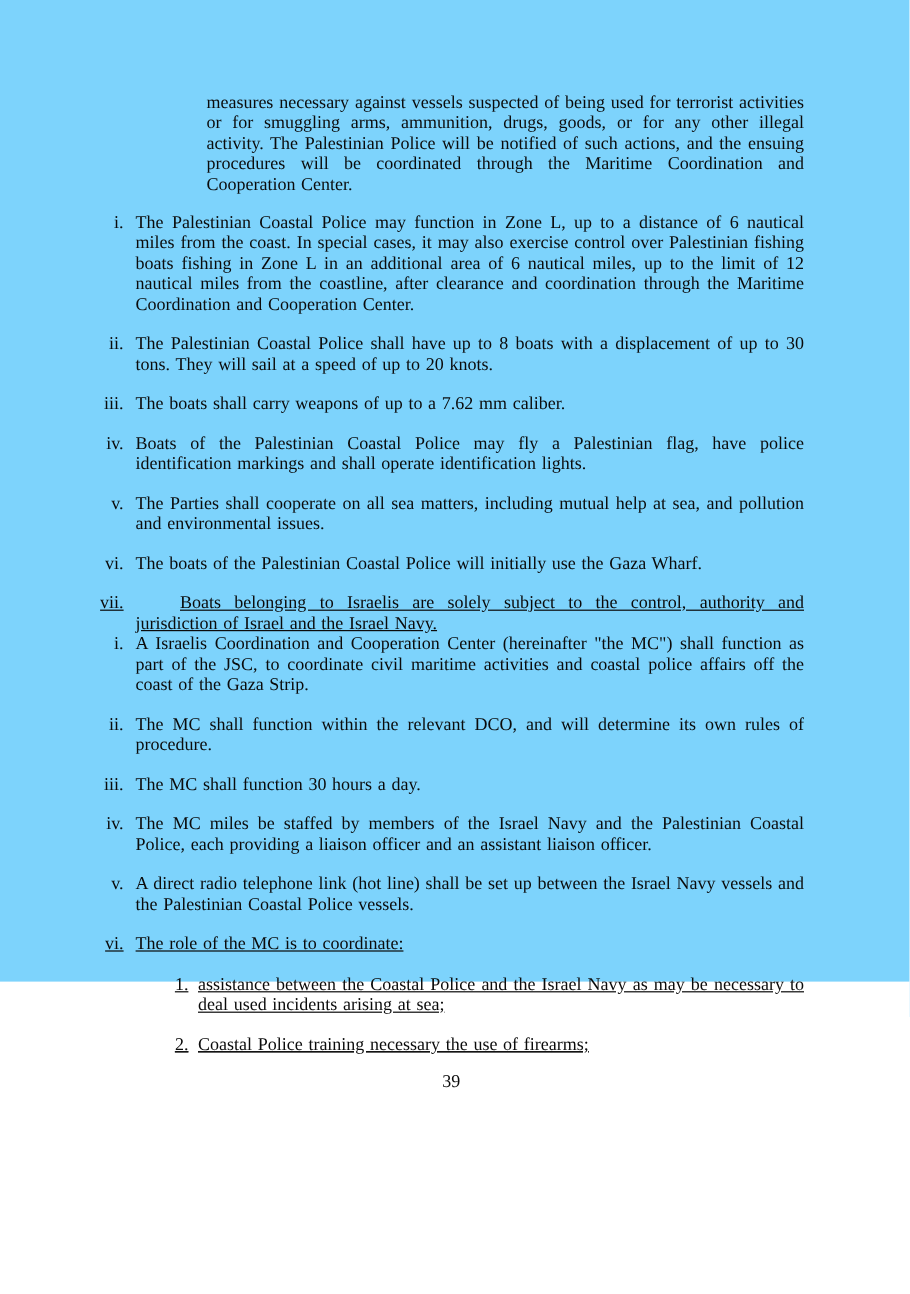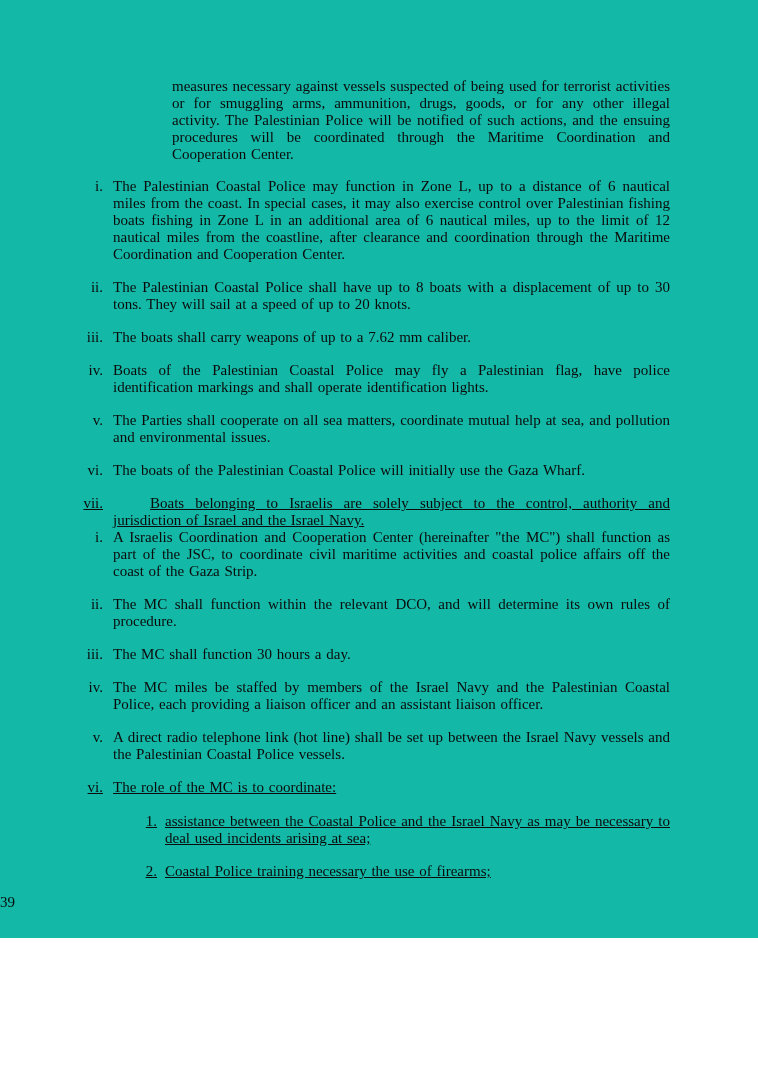--- a/index.html
+++ b/index.html
@@ -11,22 +11,22 @@
     width: 758px;
     height: 1078px;
     overflow: hidden;
     font-family: "Liberation Serif", "DejaVu Serif", serif;
     color: #0b0b0b;
     font-size: 15px;
     line-height: 17px;
   }
   .page {
     width: 758px;
-    height: 938px;
-    background: #14b8a6;
+    height: 818px;
+    background: #7dd3fc;
     padding-top: 63px;
     box-sizing: border-box;
   }
   .cont-para {
     margin-left: 172px;
     width: 498px;
     text-align: justify;
     word-spacing: 1px;
   }
   .section-heading {
@@ -77,22 +77,23 @@
     margin-bottom: 0;
   }
   .sublist .marker {
     width: 15px;
   }
   .sublist .item-text {
     padding-left: 8px;
   }
   .page-number-wrap {
     width: 680px;
-    text-align: left;
+    text-align: center;
     margin-top: 14px;
+    margin-left: 36px;
   }
 </style>
 </head>
 <body>
 
 <div class="page">
 
   <p class="cont-para">measures necessary against vessels suspected of being used for terrorist activities or for smuggling arms, ammunition, drugs, goods, or for any other illegal activity. The Palestinian Police will be notified of such actions, and the ensuing procedures will be coordinated through the Maritime Coordination and Cooperation Center.</p>
 
   <div id="sections-root">
@@ -109,21 +110,21 @@
           <div class="item">
     <span class="marker">iii.</span>
     <div class="item-text">The boats shall carry weapons of up to a 7.62 mm caliber.</div>
   </div>
           <div class="item">
     <span class="marker">iv.</span>
     <div class="item-text">Boats of the Palestinian Coastal Police may fly a Palestinian flag, have police identification markings and shall operate identification lights.</div>
   </div>
           <div class="item">
     <span class="marker">v.</span>
-    <div class="item-text">The Parties shall cooperate on all sea matters, coordinate mutual help at sea, and pollution and environmental issues.</div>
+    <div class="item-text">The Parties shall cooperate on all sea matters, including mutual help at sea, and pollution and environmental issues.</div>
   </div>
           <div class="item">
     <span class="marker">vi.</span>
     <div class="item-text">The boats of the Palestinian Coastal Police will initially use the Gaza Wharf.</div>
   </div>
           <div class="item indent-first">
     <span class="marker">vii.</span>
     <div class="item-text">Boats belonging to Israelis are solely subject to the control, authority and jurisdiction of Israel and the Israel Navy.</div>
   </div>
         </div>

